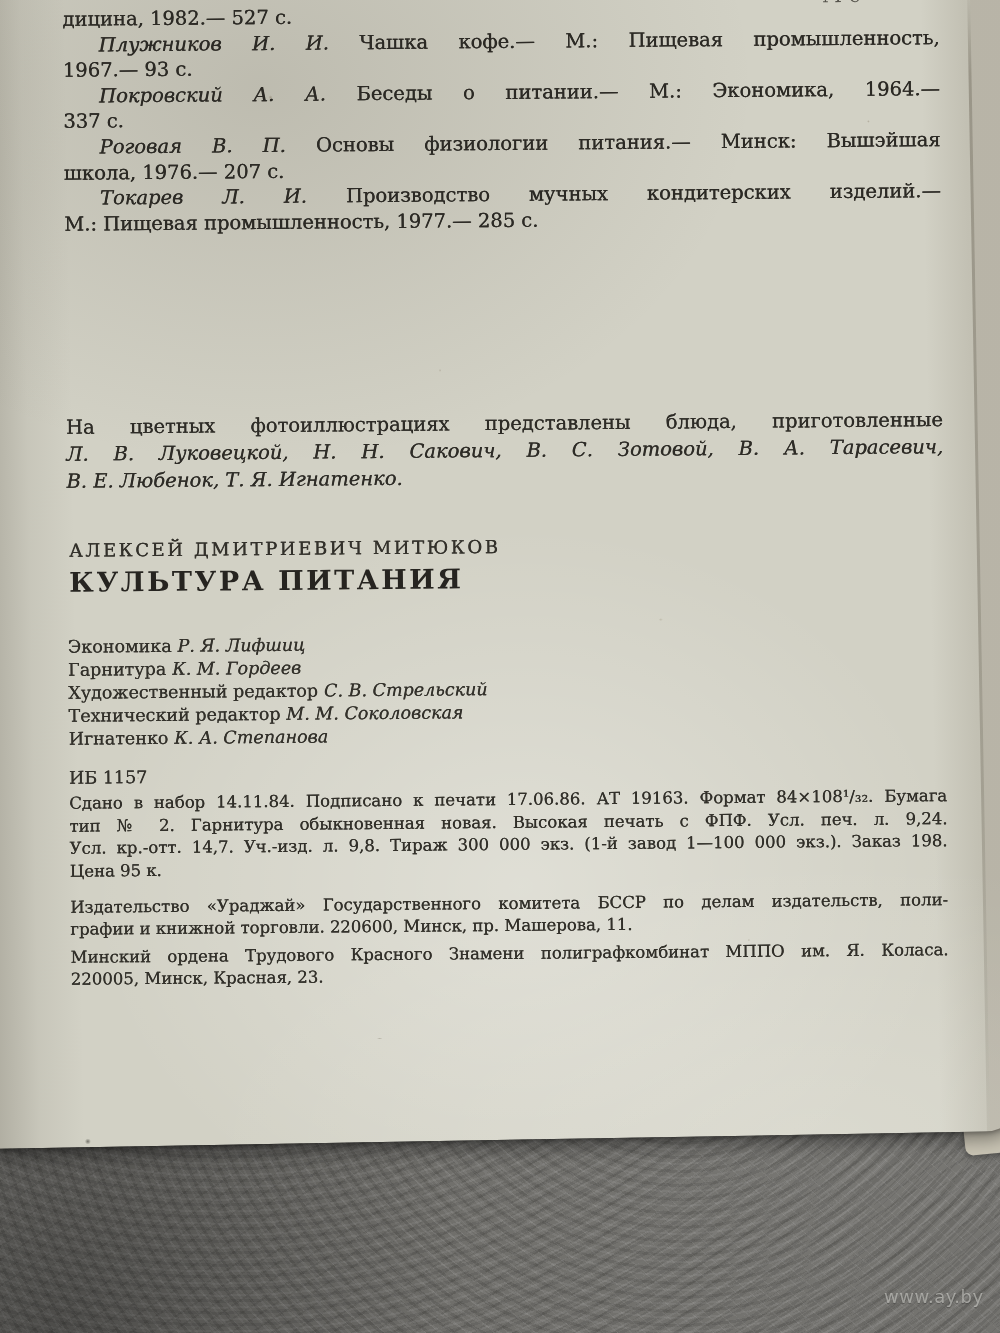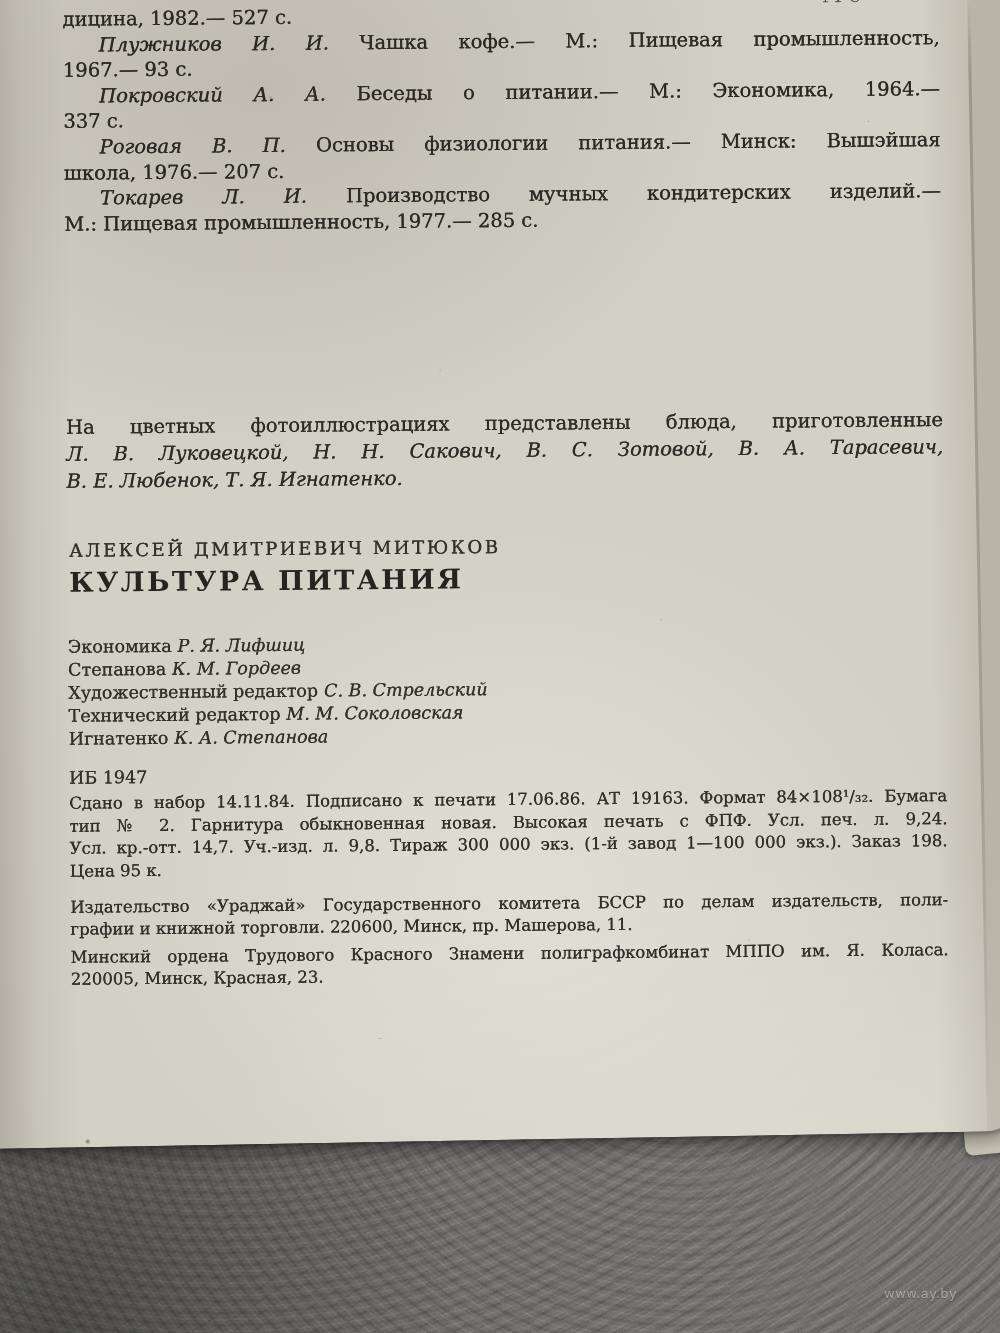--- a/index.html
+++ b/index.html
@@ -100,21 +100,21 @@
 
   .colophon{left:68px;top:789px;width:878px;font-size:16.5px;line-height:22.7px;
     color:#32302a;text-shadow:.25px 0 0 currentColor;}
   .publisher{left:68px;top:893px;width:878px;font-size:16.5px;line-height:22px;
     color:#32302a;text-shadow:.25px 0 0 currentColor;}
   .printer{left:68px;top:943px;width:878px;font-size:16.5px;line-height:22px;
     color:#32302a;text-shadow:.25px 0 0 currentColor;}
 
   .watermark{
     position:absolute;left:884px;top:1286px;z-index:4;
-    font-family:"DejaVu Sans", sans-serif;font-size:13px;letter-spacing:.5px;
+    font-family:"DejaVu Sans", sans-serif;font-size:18px;letter-spacing:.5px;
     color:rgba(222,222,216,.55);text-shadow:0 1px 1px rgba(0,0,0,.25);
   }
 </style>
 </head>
 <body>
 
 <div class="fabric"></div>
 <div class="under-pages"></div>
 
 <div class="page">
@@ -144,27 +144,27 @@
     <div class="line jl">На цветных фотоиллюстрациях представлены блюда, приготовленные</div>
     <div class="line it jl">Л. В. Луковецкой, Н. Н. Сакович, В. С. Зотовой, В. А. Тарасевич,</div>
     <div class="line it">В. Е. Любенок, Т. Я. Игнатенко.</div>
   </div>
 
   <div class="author-heading">АЛЕКСЕЙ ДМИТРИЕВИЧ МИТЮКОВ</div>
   <div class="book-title">КУЛЬТУРА ПИТАНИЯ</div>
 
   <div class="credits">
     <div class="line"><span class="role">Экономика</span><em>Р. Я. Лифшиц</em></div>
-    <div class="line"><span class="role">Степанова</span><em>К. М. Гордеев</em></div>
+    <div class="line"><span class="role">Гарнитура</span><em>К. М. Гордеев</em></div>
     <div class="line"><span class="role">Художественный редактор</span><em>С. В. Стрельский</em></div>
     <div class="line"><span class="role">Технический редактор</span><em>М. М. Соколовская</em></div>
     <div class="line"><span class="role">Игнатенко</span><em>К. А. Степанова</em></div>
   </div>
 
-  <div class="ib">ИБ 1947</div>
+  <div class="ib">ИБ 1157</div>
 
   <div class="colophon">
     <div class="line jl">Сдано в набор 14.11.84. Подписано к печати 17.06.86. АТ 19163. Формат 84×108¹/₃₂. Бумага</div>
     <div class="line jl">тип № 2. Гарнитура обыкновенная новая. Высокая печать с ФПФ. Усл. печ. л. 9,24.</div>
     <div class="line jl">Усл. кр.-отт. 14,7. Уч.-изд. л. 9,8. Тираж 300 000 экз. (1-й завод 1—100 000 экз.). Заказ 198.</div>
     <div class="line">Цена 95 к.</div>
   </div>
 
   <div class="publisher">
     <div class="line jl">Издательство «Ураджай» Государственного комитета БССР по делам издательств, поли-</div>

